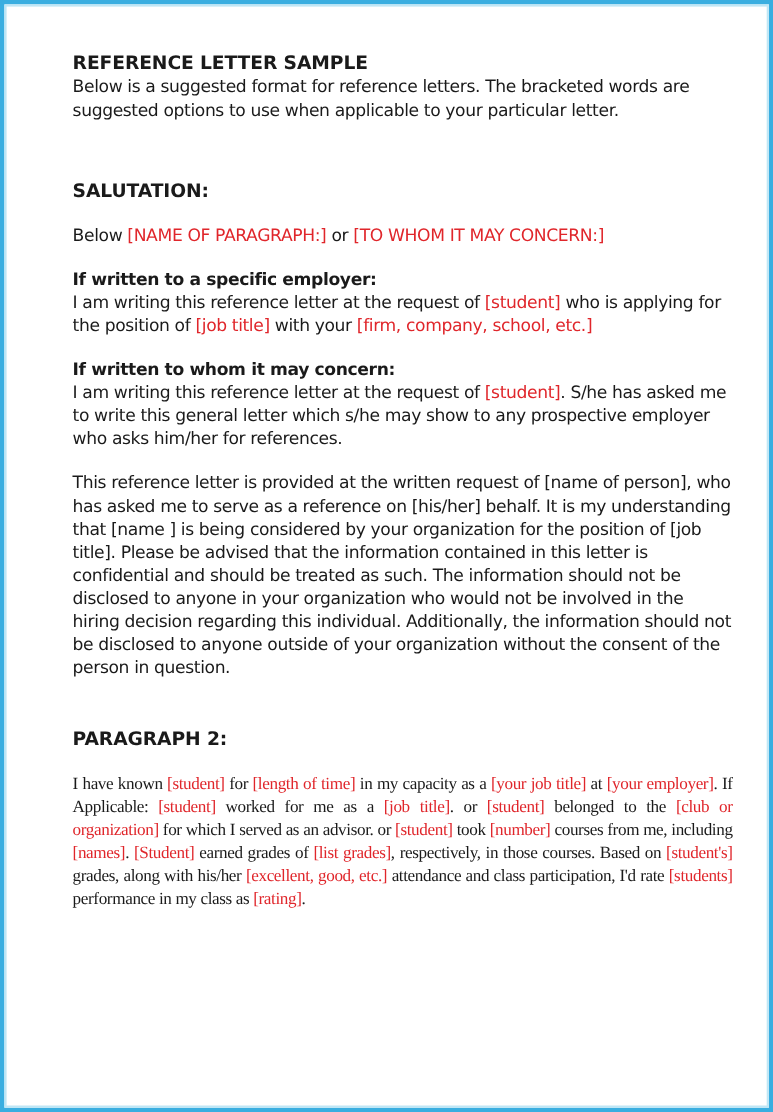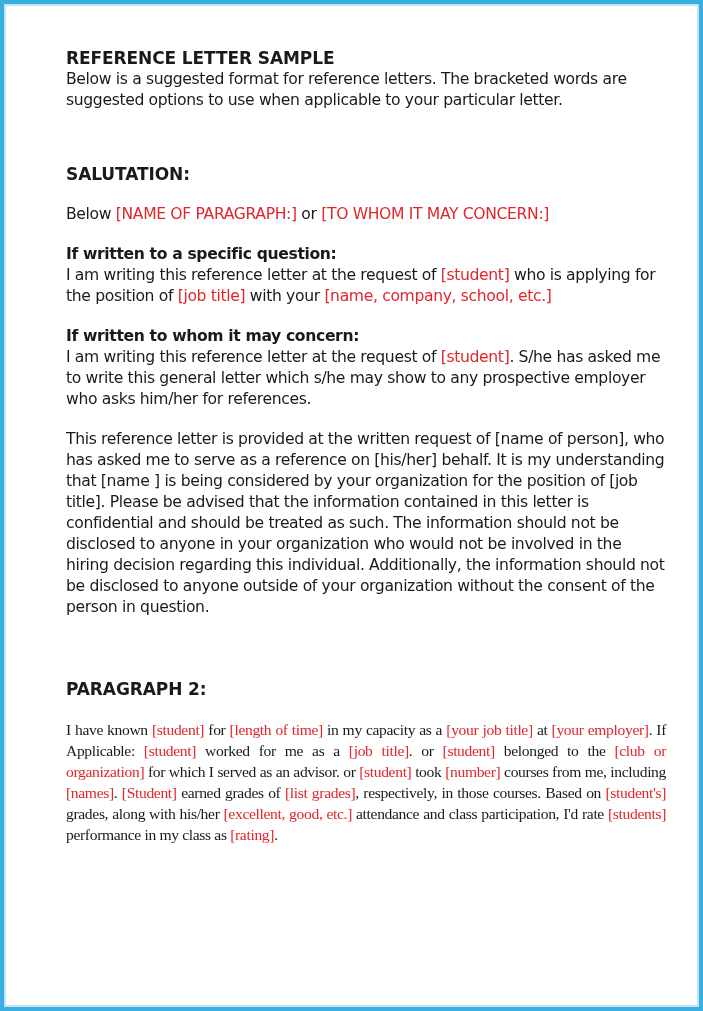--- a/index.html
+++ b/index.html
@@ -40,23 +40,23 @@
 <div class="frame"></div>
 
 <div class="page">
   <p class="h">REFERENCE LETTER SAMPLE</p>
   <p>Below is a suggested format for reference letters. The bracketed words are suggested options to use when applicable to your particular letter.</p>
 
   <p class="h" style="margin-top:53px;">SALUTATION:</p>
   <p style="margin-top:19px;"><span>Below </span><span class="red">[NAME OF PARAGRAPH:]</span><span> or </span><span class="red">[TO WHOM IT MAY CONCERN:]</span></p>
 
 
-  <p class="sub" style="margin-top:19px;">If written to a specific question:</p>
-  <p><span>I am writing this reference letter at the request of </span><span class="red">[student]</span><span> who is applying for the position of </span><span class="red">[job title]</span><span> with your </span><span class="red">[name, company, school, etc.]</span></p>
+  <p class="sub" style="margin-top:19px;">If written to a specific employer:</p>
+  <p><span>I am writing this reference letter at the request of </span><span class="red">[student]</span><span> who is applying for the position of </span><span class="red">[job title]</span><span> with your </span><span class="red">[firm, company, school, etc.]</span></p>
 
   <p class="sub" style="margin-top:19px;">If written to whom it may concern:</p>
   <p><span>I am writing this reference letter at the request of </span><span class="red">[student]</span><span>. S/he has asked me to write this general letter which s/he may show to any prospective employer who asks him/her for references.</span></p>
 
   <p style="margin-top:19px;"><span>This reference letter is provided at the written request of </span><span class="b">[name of person]</span><span>, who has asked me to serve as a reference on </span><span class="b">[his/her]</span><span> behalf. It is my understanding that [name ] is being considered by your organization for the position of </span><span class="b">[job title]</span><span>. Please be advised that the information contained in this letter is confidential and should be treated as such. The information should not be disclosed to anyone in your organization who would not be involved in the hiring decision regarding this individual. Additionally, the information should not be disclosed to anyone outside of your organization without the consent of the person in question.</span></p>
 
-  <p class="h" style="margin-top:61px;">PARAGRAPH 2:</p>
+  <p class="h" style="margin-top:44px;">PARAGRAPH 2:</p>
   <p class="justify" style="margin-top:19px;" id="p2"><span>I have known </span><span class="red">[student]</span><span> for </span><span class="red">[length of time]</span><span> in my capacity as a </span><span class="red">[your job title]</span><span> at </span><span class="red">[your employer]</span><span>. If Applicable: </span><span class="red">[student]</span><span> worked for me as a </span><span class="red">[job title]</span><span>. or </span><span class="red">[student]</span><span> belonged to the </span><span class="red">[club or organization]</span><span> for which I served as an advisor. or </span><span class="red">[student]</span><span> took </span><span class="red">[number]</span><span> courses from me, including </span><span class="red">[names]</span><span>. </span><span class="red">[Student]</span><span> earned grades of </span><span class="red">[list grades]</span><span>, respectively, in those courses. Based on </span><span class="red">[student's]</span><span> grades, along with his/her </span><span class="red">[excellent, good, etc.]</span><span> attendance and class participation, I'd rate </span><span class="red">[students]</span><span> performance in my class as </span><span class="red">[rating]</span><span>.</span></p>
 </div>
 
 </body></html>

